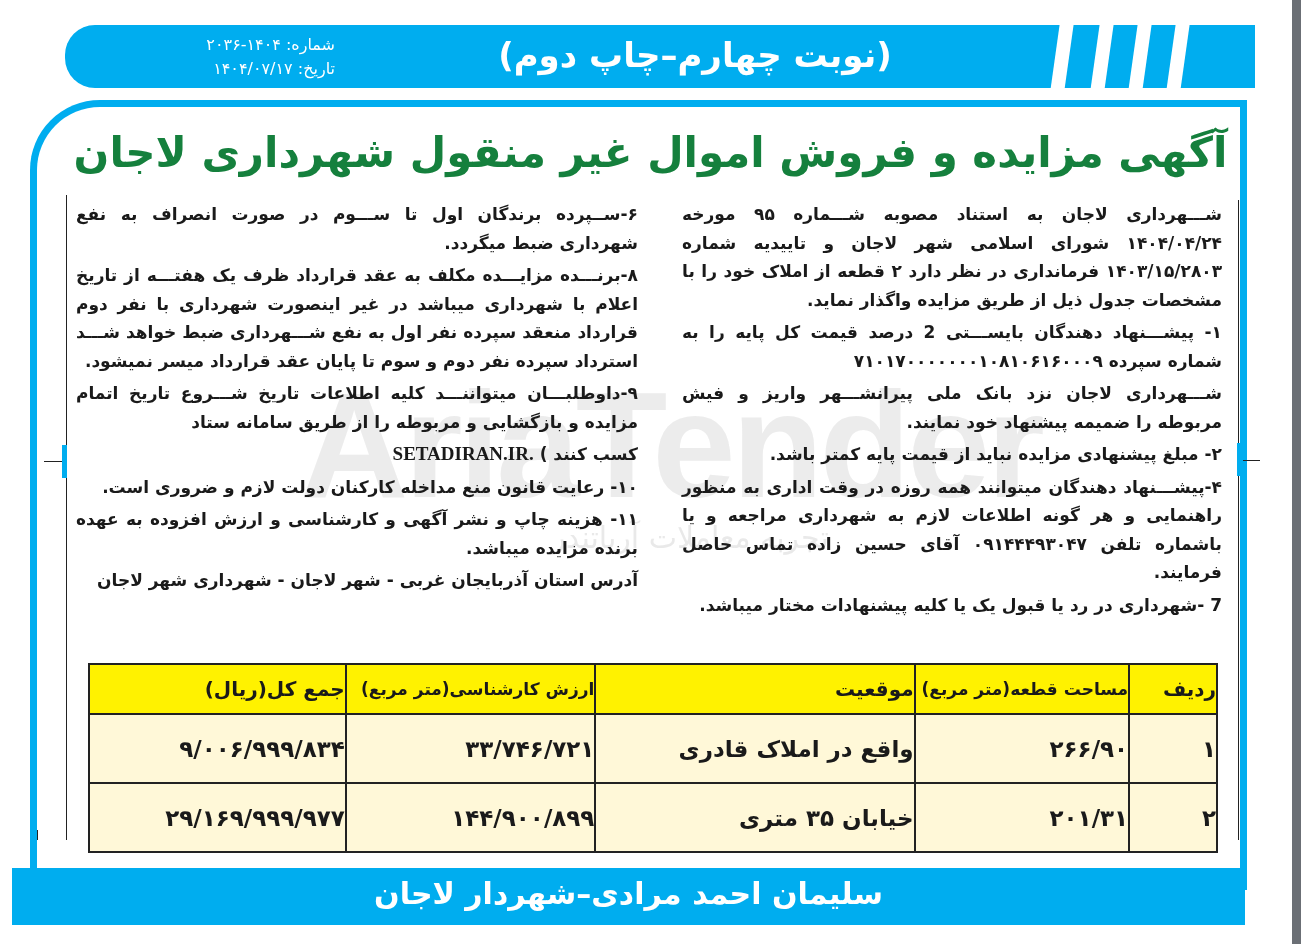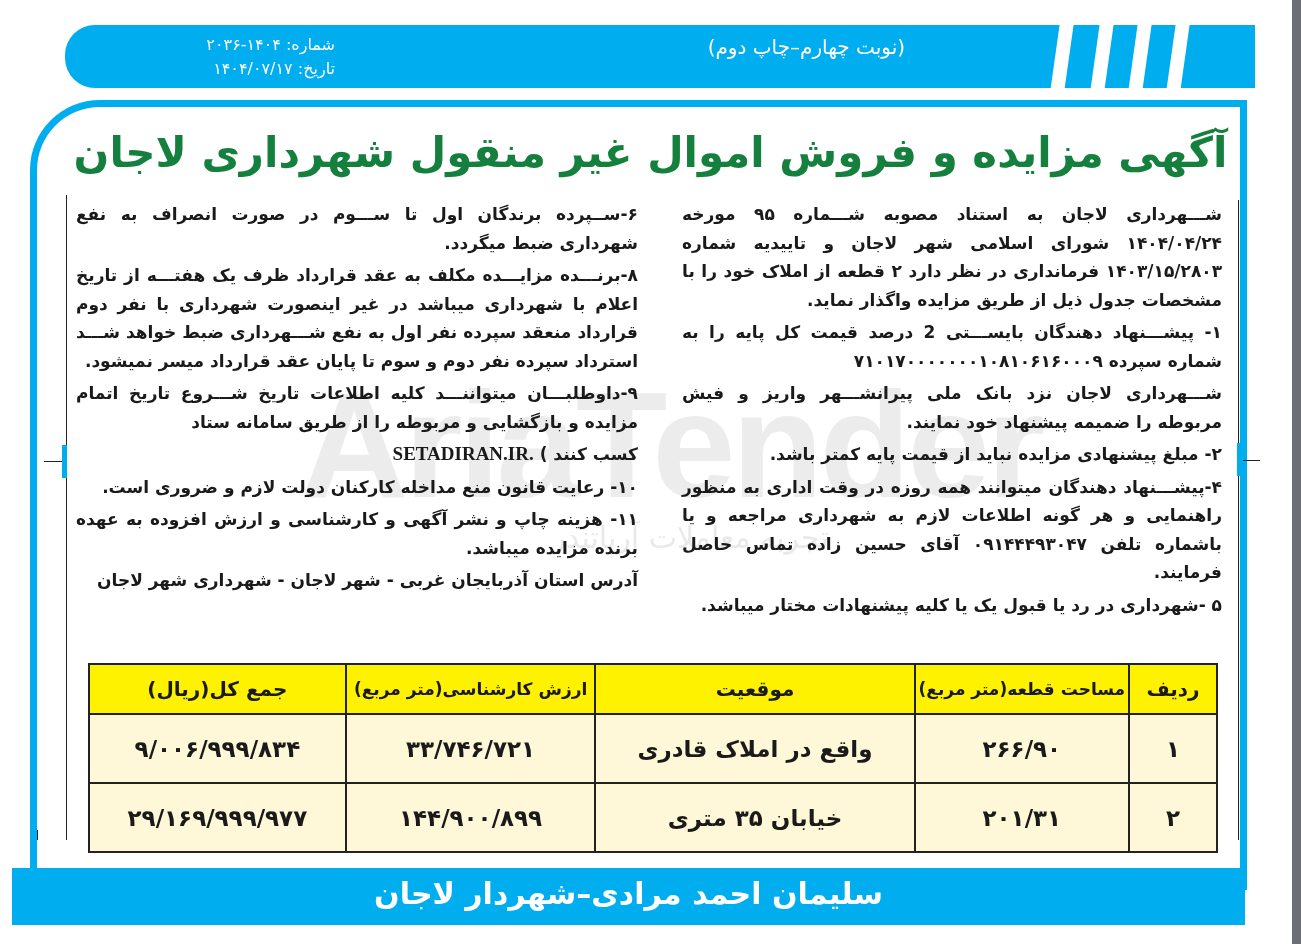--- a/index.html
+++ b/index.html
@@ -12,22 +12,22 @@
   .header-bar {
     position: absolute; left: 65px; top: 25px; width: 1190px; height: 63px;
     background: #00ADEF; border-radius: 30px 0 0 30px; overflow: hidden;
   }
   .header-stripes { position: absolute; right: 60px; top: 0; height: 63px; width: 140px; }
   .header-stripes span {
     position: absolute; top: -5px; width: 14px; height: 75px; background: #ffffff;
     transform: skewX(-8deg);
   }
   .header-title {
-    position: absolute; left: 420px; top: 10px; width: 420px; 
-    color: #ffffff; font-weight: normal; font-size: 20px; direction: rtl;
+    position: absolute; left: 420px; top: 10px; width: 420px; text-align: center;
+    color: #ffffff; font-weight: bold; font-size: 34px; direction: rtl;
     font-family: "DejaVu Sans", sans-serif;
   }
   .header-meta {
     position: absolute; left: 70px; top: 8px; width: 200px; direction: rtl; text-align: right;
     color: #ffffff; font-size: 16px; line-height: 24px;
   }
 
   
   .main-frame {
     position: absolute; left: 30px; top: 100px; width: 1217px; height: 790px;
@@ -68,21 +68,21 @@
   .col-right { left: 678px; top: 196px; width: 548px; }
   .col-left  { left: 72px;  top: 196px; width: 570px; }
   .col p { margin: 4px; }
   .col .ltr { direction: ltr; unicode-bidi: embed; font-family: "Liberation Serif", serif; font-size: 19px; }
 
   
   .lot-table {
     position: absolute; left: 88px; top: 663px; width: 1130px; border-collapse: collapse;
     direction: rtl; border: 2px solid #222;
   }
-  .lot-table th, .lot-table td { border: 2px solid #222; text-align: center; font-weight: bold; }
+  .lot-table th, .lot-table td { border: 2px solid #222; text-align: right; font-weight: bold; }
   .lot-table th { background: #FFF200; height: 50px; font-size: 17px; }
   .lot-table td { background: #FFF8D8; height: 69px; font-size: 23px; }
   .lot-table th.big { font-size: 20px; }
 
   
   .footer-bar {
     position: absolute; left: 12px; top: 868px; width: 1233px; height: 57px; background: #00ADEF; padding-left: 12px;
   }
   .footer-text {
     position: absolute; left: 0; top: 8px; width: 100%; text-align: center; color: #ffffff;
@@ -124,21 +124,21 @@
 <div class="tick-left-mark"></div>
 <div class="tick-right-line"></div>
 <div class="tick-right-mark"></div>
 
 <div class="col col-right">
   <p>شـــهرداری لاجان به استناد مصوبه شـــماره ۹۵ مورخه ۱۴۰۴/۰۴/۲۴ شورای اسلامی شهر لاجان و تاییدیه شماره ۱۴۰۳/۱۵/۲۸۰۳ فرمانداری در نظر دارد ۲ قطعه از املاک خود را با مشخصات جدول ذیل از طریق مزایده واگذار نماید.</p>
   <p>۱- پیشـــنهاد دهندگان بایســـتی 2 درصد قیمت کل پایه را به شماره سپرده ۷۱۰۱۷۰۰۰۰۰۰۰۱۰۸۱۰۶۱۶۰۰۰۹</p>
   <p>شـــهرداری لاجان نزد بانک ملی پیرانشـــهر واریز و فیش مربوطه را ضمیمه پیشنهاد خود نمایند.</p>
   <p>۲- مبلغ پیشنهادی مزایده نباید از قیمت پایه کمتر باشد.</p>
   <p>۴-پیشـــنهاد دهندگان میتوانند همه روزه در وقت اداری به منظور راهنمایی و هر گونه اطلاعات لازم به شهرداری مراجعه و یا باشماره تلفن ۰۹۱۴۴۴۹۳۰۴۷ آقای حسین زاده تماس حاصل فرمایند.</p>
-  <p>۵ -شهرداری در رد یا قبول یک یا کلیه پیشنهادات مختار میباشد.</p>
+  <p>7 -شهرداری در رد یا قبول یک یا کلیه پیشنهادات مختار میباشد.</p>
 </div>
 
 <div class="col col-left">
   <p>۶-ســپرده برندگان اول تا ســـوم در صورت انصراف به نفع شهرداری ضبط میگردد.</p>
   <p>۸-برنـــده مزایـــده مکلف به عقد قرارداد ظرف یک هفتـــه از تاریخ اعلام با شهرداری میباشد در غیر اینصورت شهرداری با نفر دوم قرارداد منعقد سپرده نفر اول به نفع شـــهرداری ضبط خواهد شـــد استرداد سپرده نفر دوم و سوم تا پایان عقد قرارداد میسر نمیشود.</p>
   <p>۹-داوطلبـــان میتواننـــد کلیه اطلاعات تاریخ شـــروع تاریخ اتمام مزایده و بازگشایی و مربوطه را از طریق سامانه ستاد</p>
   <p>
     <span>کسب کنند )</span>
     <span class="ltr">SETADIRAN.IR.</span>
   </p>

